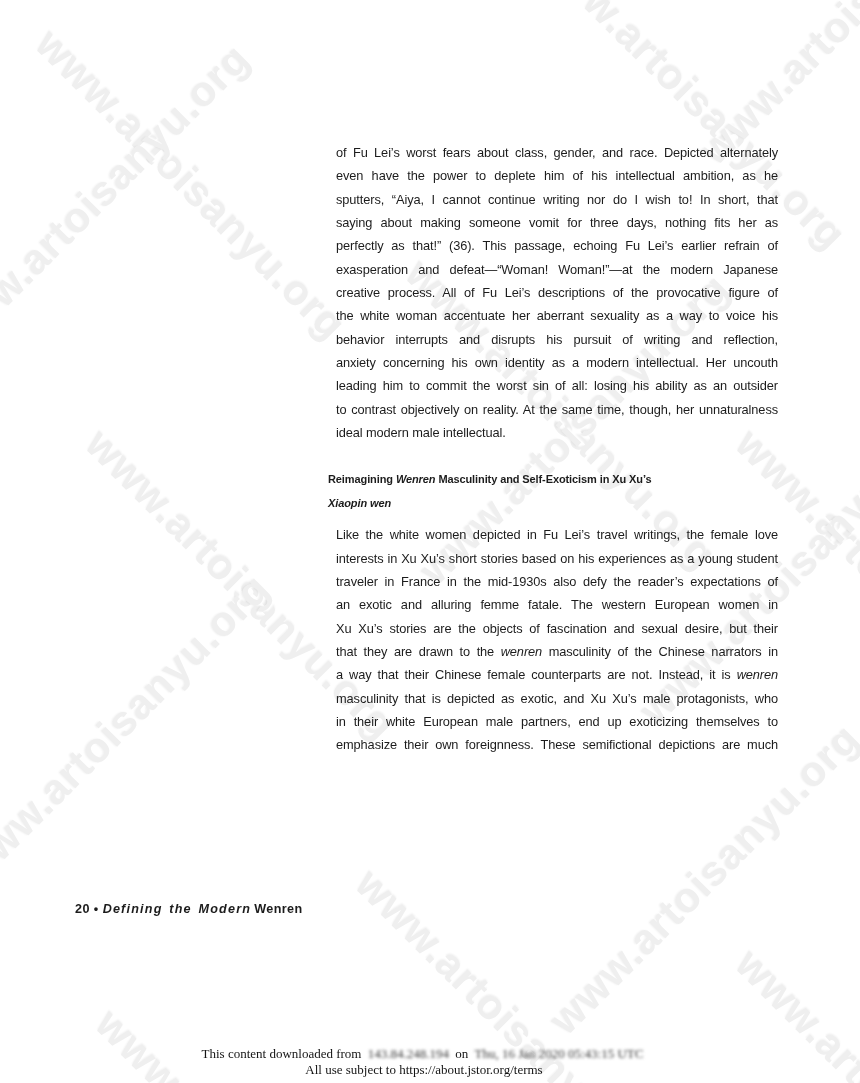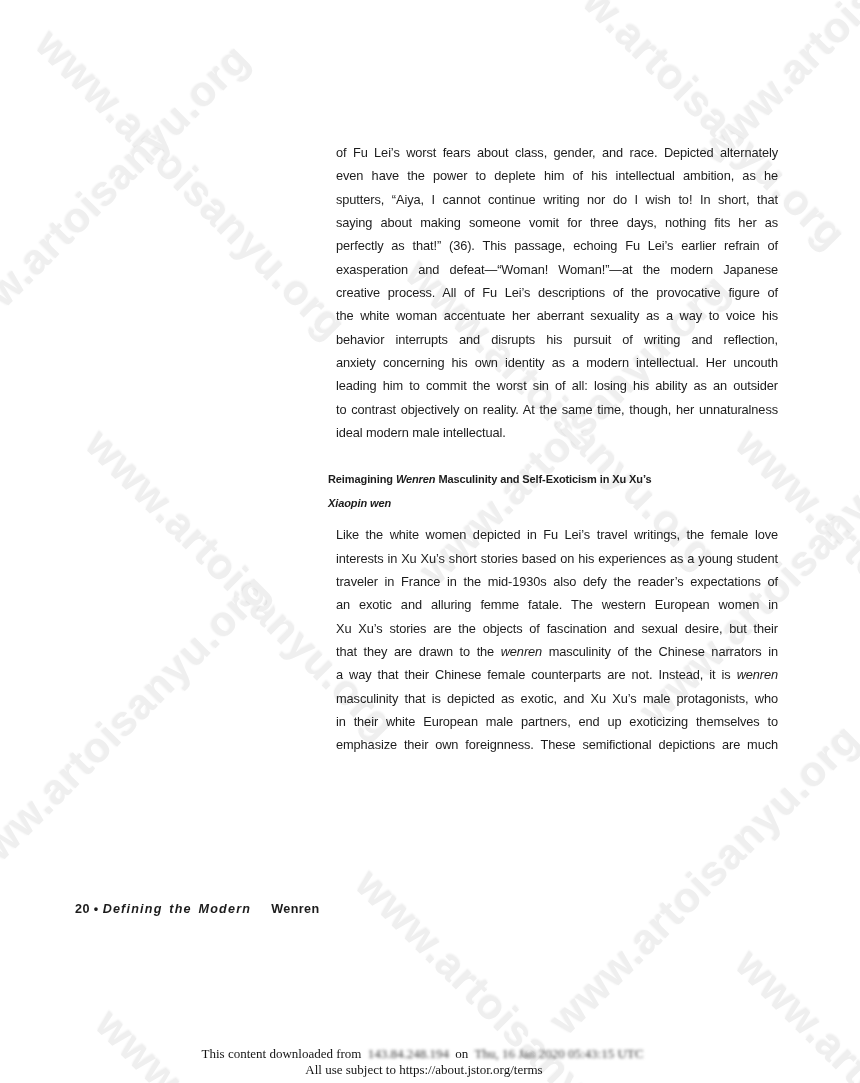--- a/index.html
+++ b/index.html
@@ -77,21 +77,21 @@
     top: 902px;
     z-index: 1;
     font-size: 12.6px;
     font-weight: 700;
     letter-spacing: 0.4px;
     word-spacing: 2px;
     color: #1c1c1c;
     white-space: nowrap;
   }
   .running-footer .bullet { margin: 0 4px; }
-  .rf-italic { font-style: italic; letter-spacing: 1.2px; margin-right: 20px; }
+  .rf-italic { font-style: italic; letter-spacing: 1.2px; margin-right: 3px; }
 
   
   .jstor {
     position: absolute;
     left: 0; right: 12px;
     top: 1046px;
     z-index: 1;
     text-align: center;
     font-family: "Liberation Serif", serif;
     font-size: 13px;

